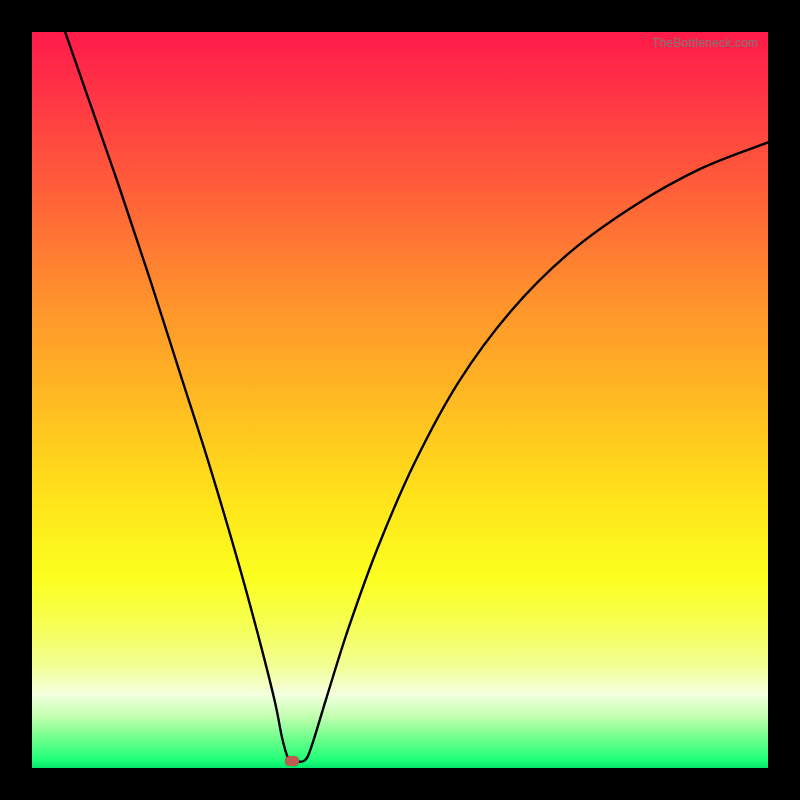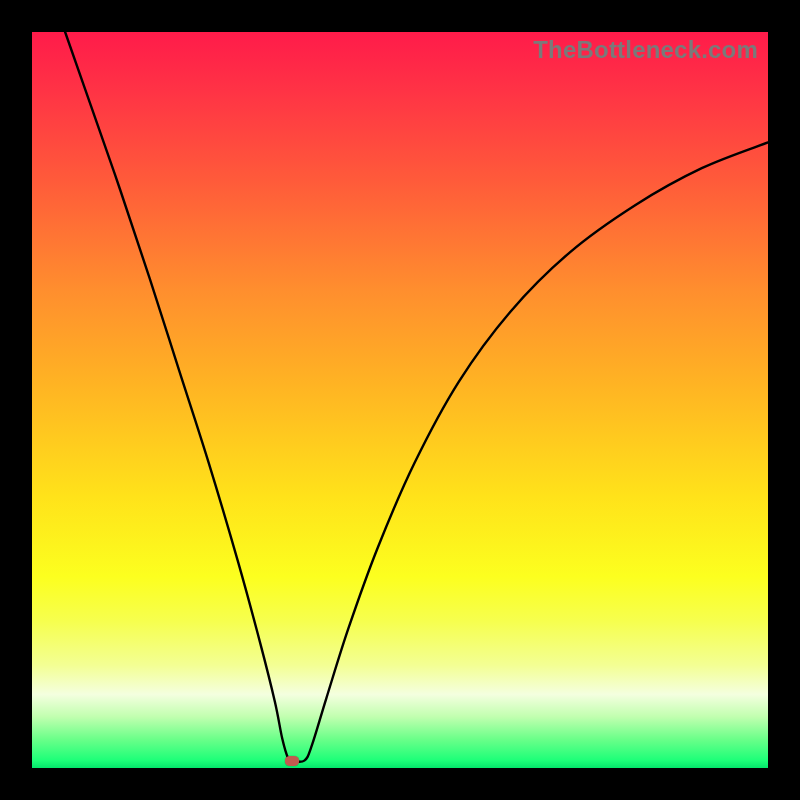--- a/index.html
+++ b/index.html
@@ -40,22 +40,22 @@
       #6dff8a 96%,
       #1cff78 99%,
       #04e66b 100%
     );
   }
   .watermark {
     position: absolute;
     top: 4px;
     right: 10px;
     color: #7a7a7a;
-    font-size: 24px;
-    font-weight: 700;
+    font-size: 12px;
+    font-weight: 400;
     letter-spacing: 0.2px;
     user-select: none;
   }
   svg.curve {
     position: absolute;
     left: 0;
     top: 0;
     width: 736px;
     height: 736px;
     overflow: visible;

